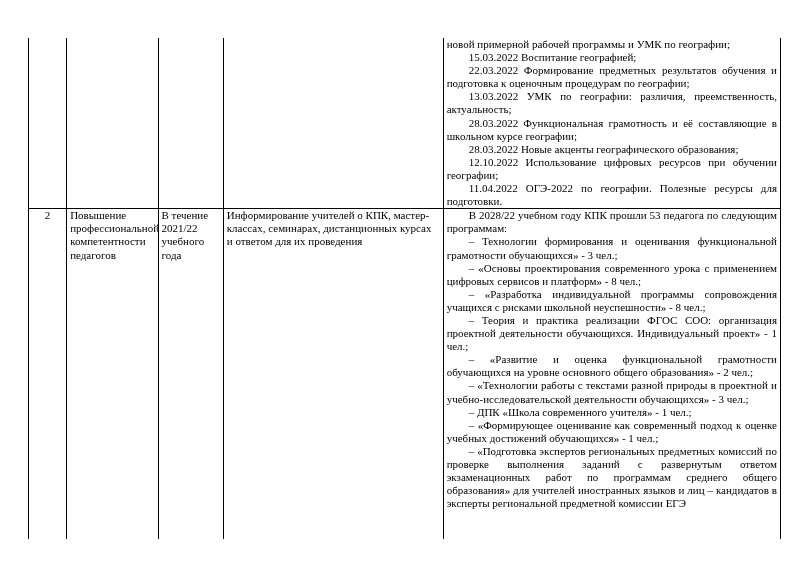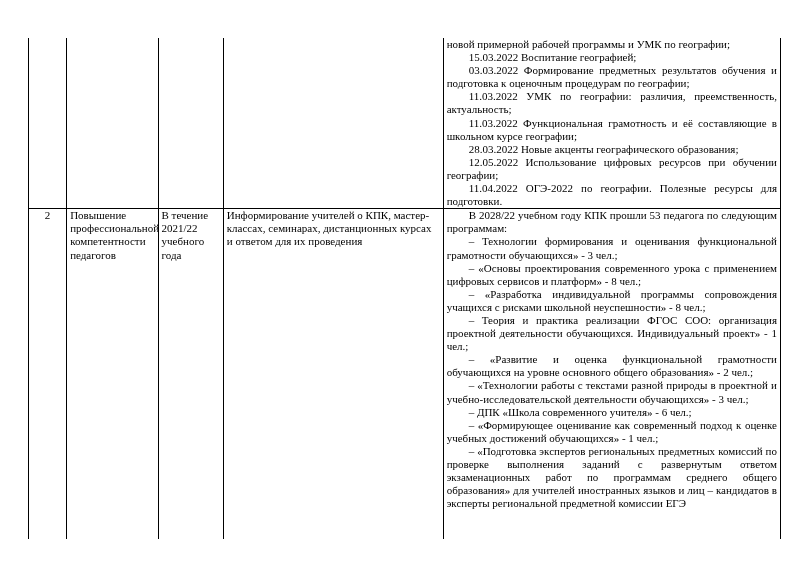--- a/index.html
+++ b/index.html
@@ -25,41 +25,41 @@
   <table class="doc">
     <tbody>
         <tr class="r1">
       <td class="c1"></td>
       <td class="c2"></td>
       <td class="c3"></td>
       <td class="c4"></td>
       <td class="c5">
         <p class="plain">новой примерной рабочей программы и УМК по географии;</p>
         <p class="para">15.03.2022 Воспитание географией;</p>
-        <p class="para">03.03.2022 Формирование предметных результатов обучения и подготовка к оценочным процедурам по географии;</p>
-        <p class="para">11.03.2022 УМК по географии: различия, преемственность, актуальность;</p>
-        <p class="para">11.03.2022 Функциональная грамотность и её составляющие в школьном курсе географии;</p>
+        <p class="para">22.03.2022 Формирование предметных результатов обучения и подготовка к оценочным процедурам по географии;</p>
+        <p class="para">13.03.2022 УМК по географии: различия, преемственность, актуальность;</p>
+        <p class="para">28.03.2022 Функциональная грамотность и её составляющие в школьном курсе географии;</p>
         <p class="para">28.03.2022 Новые акценты географического образования;</p>
-        <p class="para">12.05.2022 Использование цифровых ресурсов при обучении географии;</p>
+        <p class="para">12.10.2022 Использование цифровых ресурсов при обучении географии;</p>
         <p class="para">11.04.2022 ОГЭ-2022 по географии. Полезные ресурсы для подготовки.</p>
       </td>
     </tr>
     <tr class="r2">
       <td class="c1">2</td>
       <td class="c2">Повышение профессиональной компетентности педагогов</td>
       <td class="c3">В течение 2021/22 учебного года</td>
       <td class="c4">Информирование учителей о КПК, мастер-классах, семинарах, дистанционных курсах и ответом для их проведения</td>
       <td class="c5">
         <p class="para">В 2028/22 учебном году КПК прошли  53 педагога по следующим программам:</p>
         <p class="para">– Технологии формирования и оценивания функциональной грамотности обучающихся» - 3 чел.;</p>
         <p class="para">– «Основы проектирования современного урока с применением цифровых сервисов и платформ» - 8 чел.;</p>
         <p class="para">– «Разработка индивидуальной программы сопровождения учащихся с рисками школьной неуспешности» - 8 чел.;</p>
         <p class="para">– Теория и практика реализации ФГОС СОО: организация проектной деятельности обучающихся. Индивидуальный проект» - 1 чел.;</p>
         <p class="para">– «Развитие и оценка функциональной грамотности обучающихся на уровне основного общего образования» - 2 чел.;</p>
         <p class="para">– «Технологии работы с текстами разной природы в проектной и учебно-исследовательской деятельности обучающихся» - 3 чел.;</p>
-        <p class="para">– ДПК «Школа современного учителя» - 6 чел.;</p>
+        <p class="para">– ДПК «Школа современного учителя» - 1 чел.;</p>
         <p class="para">– «Формирующее оценивание как современный подход к оценке учебных достижений обучающихся» - 1 чел.;</p>
         <p class="para">– «Подготовка экспертов региональных предметных комиссий по проверке выполнения заданий с развернутым ответом экзаменационных работ по программам среднего общего образования» для учителей иностранных языков и лиц – кандидатов в эксперты региональной предметной комиссии ЕГЭ</p>
       </td>
     </tr>
   </tbody>
     </table>
 </div>
 
 </body></html>

